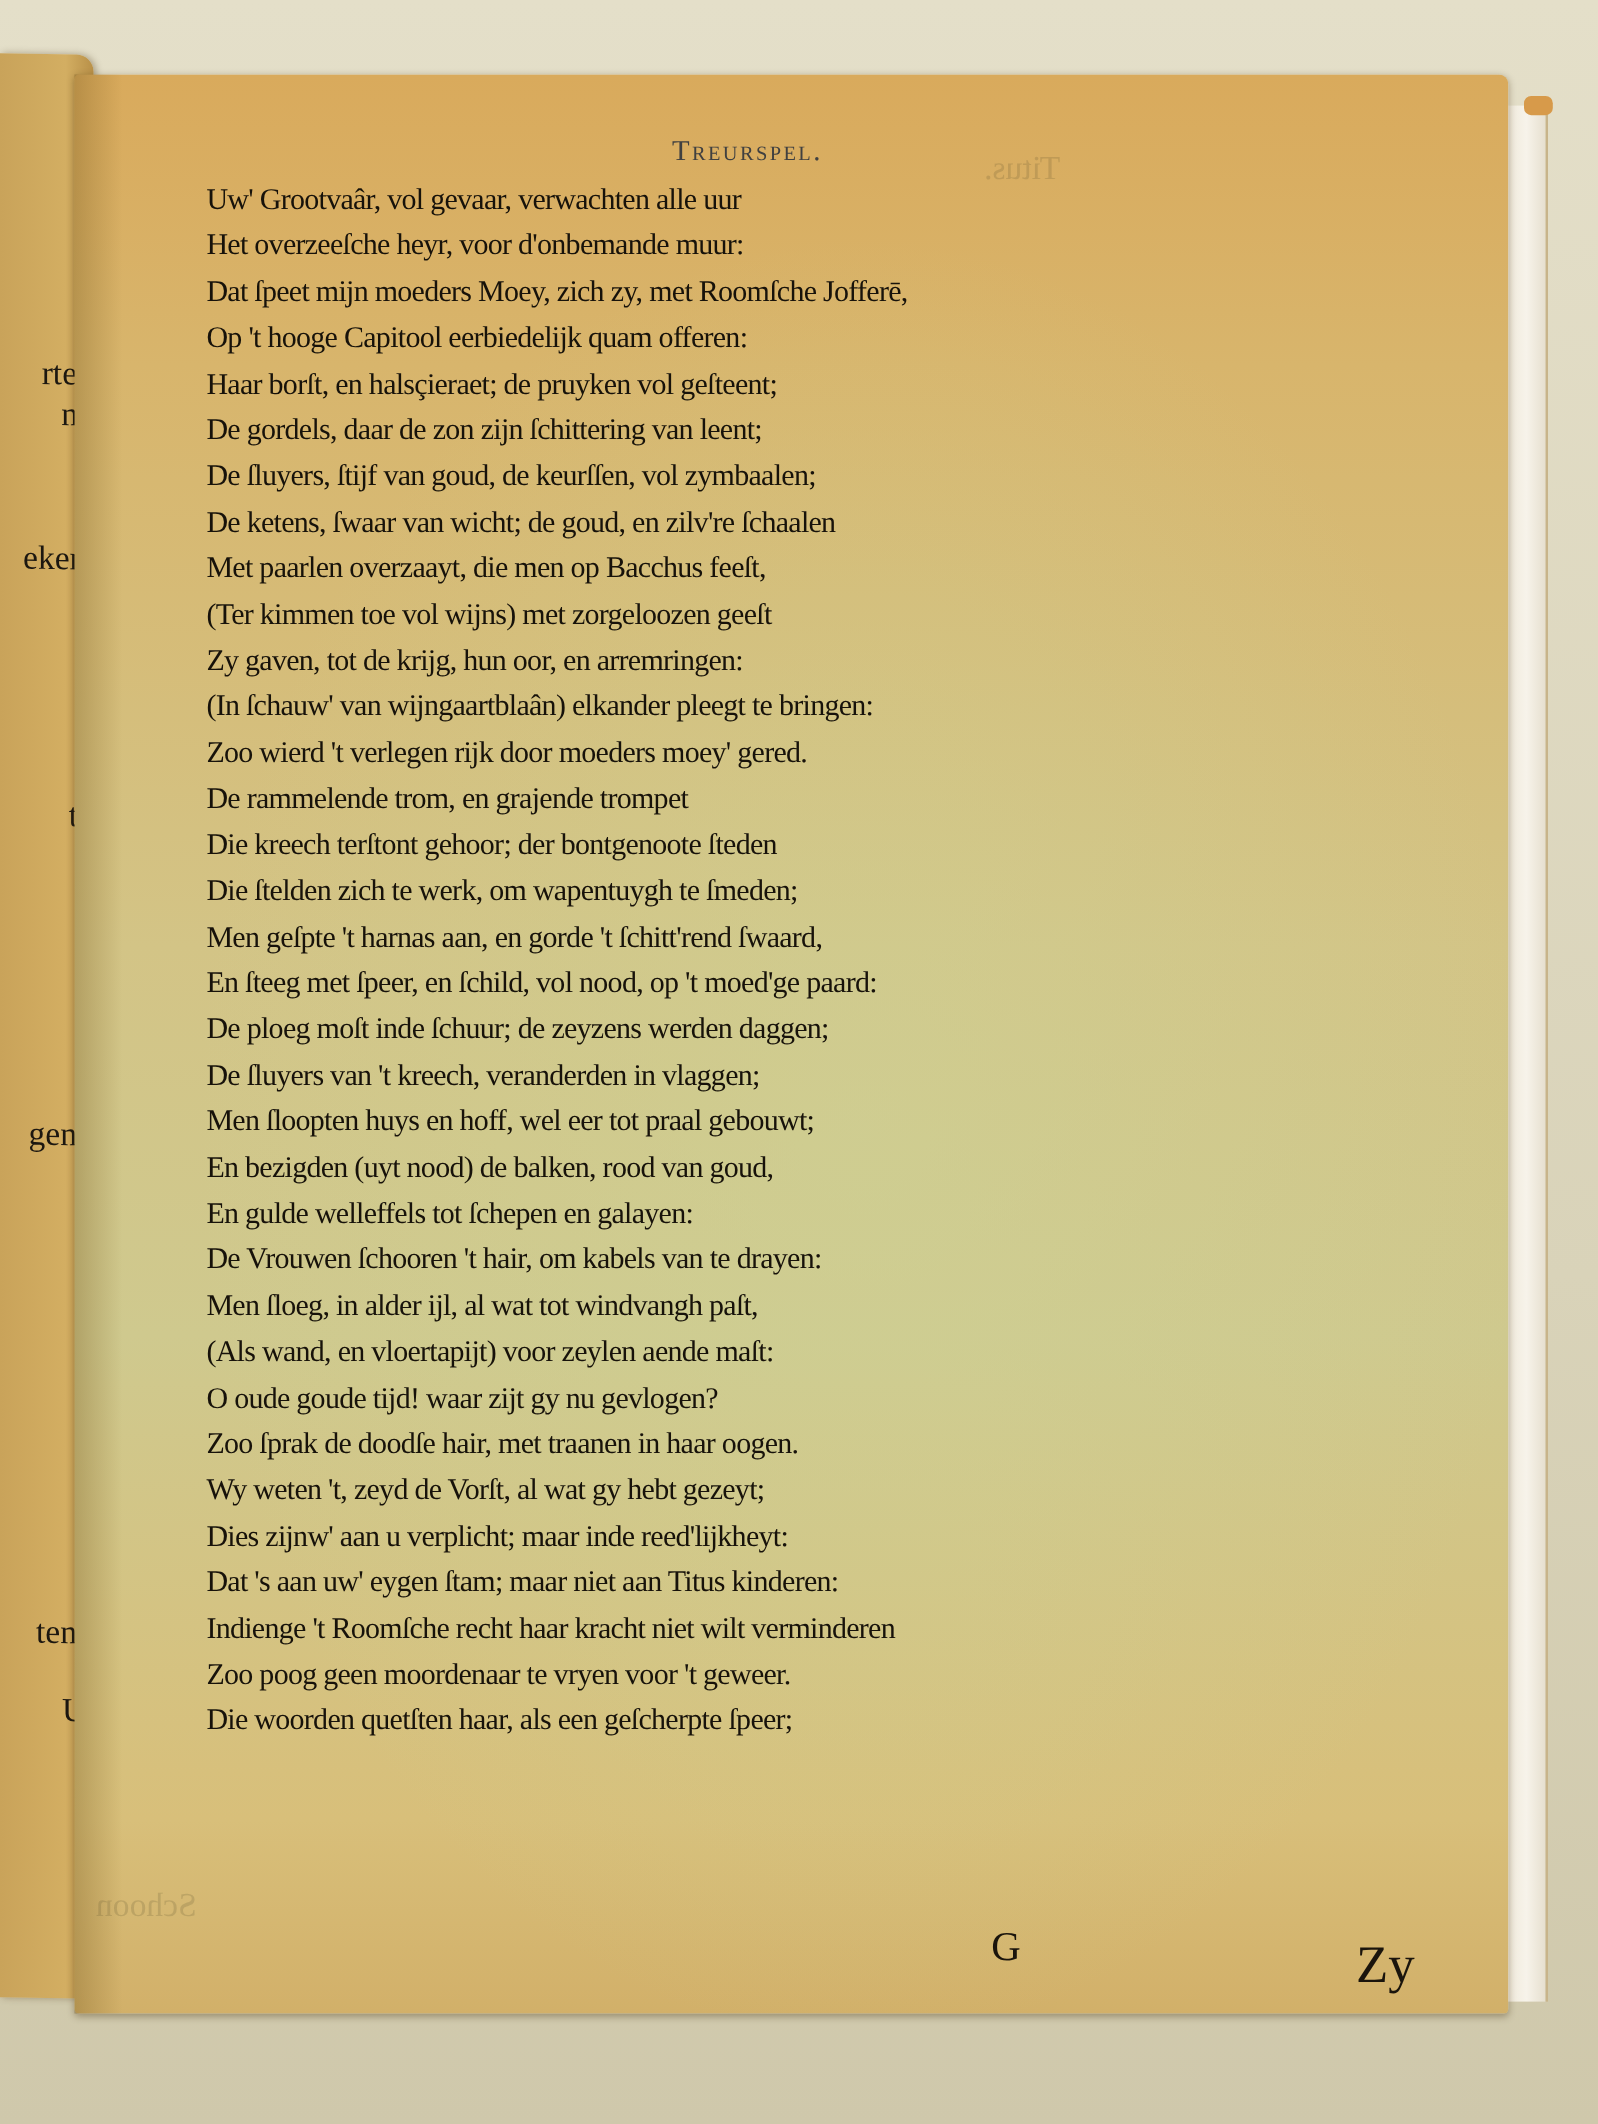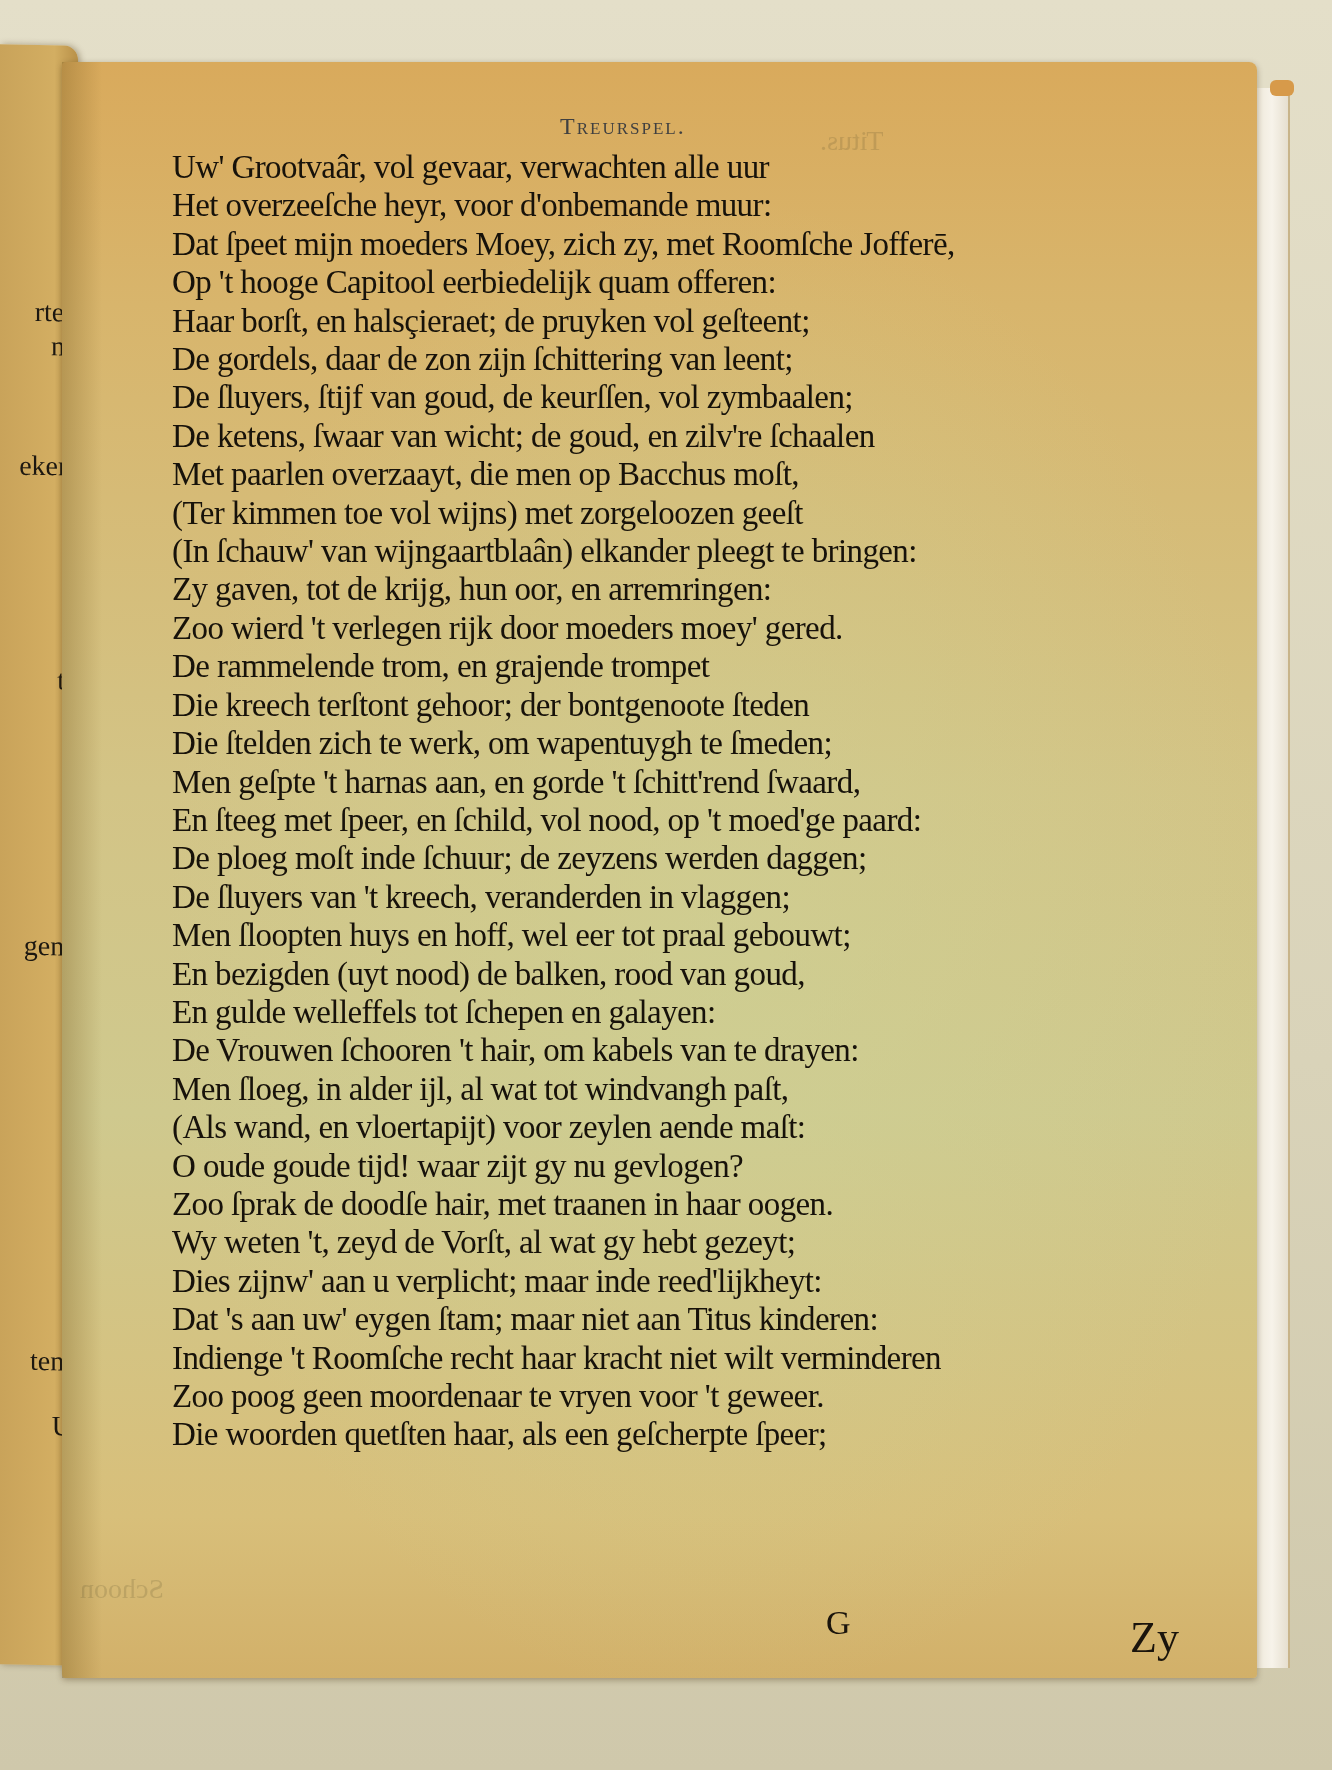--- a/index.html
+++ b/index.html
@@ -49,21 +49,21 @@
   .running-head {
     position: absolute; top: 113px; left: 560px;
     font-size: 24px; letter-spacing: 2px; color: #404040;
     font-variant: small-caps;
   }
   .verse {
     position: absolute; left: 172px; top: 148px; margin: 0; padding: 0;
     list-style: none;
   }
   .verse li {
-    font-size: 33px; line-height: 38.4px; color: #17120a;
+    font-size: 25px; line-height: 38.4px; color: #17120a;
     white-space: nowrap; letter-spacing: -0.6px;
   }
   .signature {
     position: absolute; top: 1604px; left: 826px; font-size: 34px; color: #1a140c;
   }
   .catchword {
     position: absolute; top: 1612px; left: 1130px; font-size: 44px; color: #1a140c;
   }
   .bleed {
     position: absolute; font-size: 28px; color: rgba(80,70,40,0.18);
@@ -99,24 +99,24 @@
 
 <ol class="verse">
   <li>Uw' Grootvaâr, vol gevaar, verwachten alle uur</li>
   <li>Het overzeeſche heyr, voor d'onbemande muur:</li>
   <li>Dat ſpeet mijn moeders Moey, zich zy, met Roomſche Jofferē,</li>
   <li>Op 't hooge Capitool eerbiedelijk quam offeren:</li>
   <li>Haar borſt, en halsçieraet; de pruyken vol geſteent;</li>
   <li>De gordels, daar de zon zijn ſchittering van leent;</li>
   <li>De ſluyers, ſtijf van goud, de keurſſen, vol zymbaalen;</li>
   <li>De ketens, ſwaar van wicht; de goud, en zilv're ſchaalen</li>
-  <li>Met paarlen overzaayt, die men op Bacchus moſt,</li>
+  <li>Met paarlen overzaayt, die men op Bacchus feeſt,</li>
   <li>(Ter kimmen toe vol wijns) met zorgeloozen geeſt</li>
+  <li>Zy gaven, tot de krijg, hun oor, en arremringen:</li>
   <li>(In ſchauw' van wijngaartblaân) elkander pleegt te bringen:</li>
-  <li>Zy gaven, tot de krijg, hun oor, en arremringen:</li>
   <li>Zoo wierd 't verlegen rijk door moeders moey' gered.</li>
   <li>De rammelende trom, en grajende trompet</li>
   <li>Die kreech terſtont gehoor; der bontgenoote ſteden</li>
   <li>Die ſtelden zich te werk, om wapentuygh te ſmeden;</li>
   <li>Men geſpte 't harnas aan, en gorde 't ſchitt'rend ſwaard,</li>
   <li>En ſteeg met ſpeer, en ſchild, vol nood, op 't moed'ge paard:</li>
   <li>De ploeg moſt inde ſchuur; de zeyzens werden daggen;</li>
   <li>De ſluyers van 't kreech, veranderden in vlaggen;</li>
   <li>Men ſloopten huys en hoff, wel eer tot praal gebouwt;</li>
   <li>En bezigden (uyt nood) de balken, rood van goud,</li>

